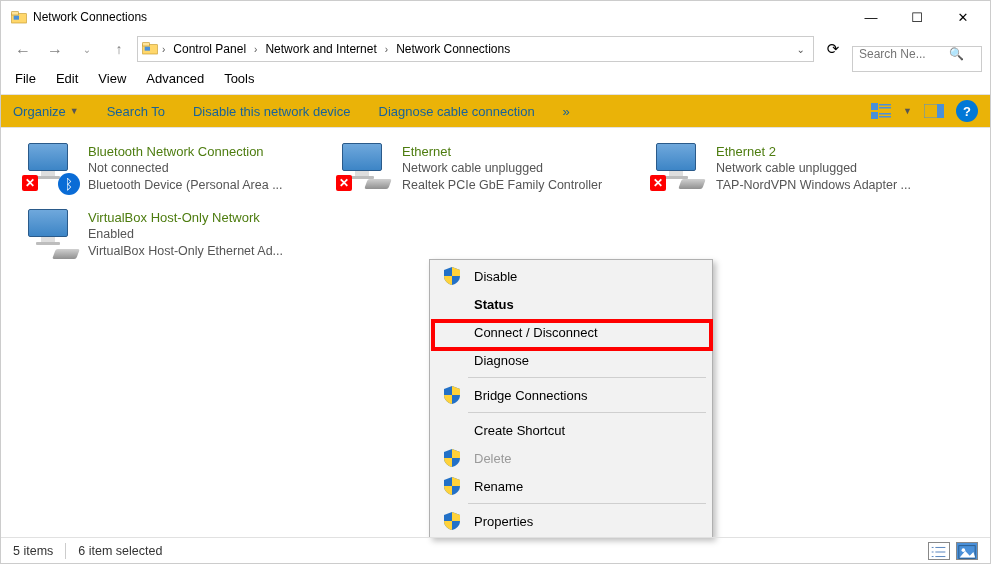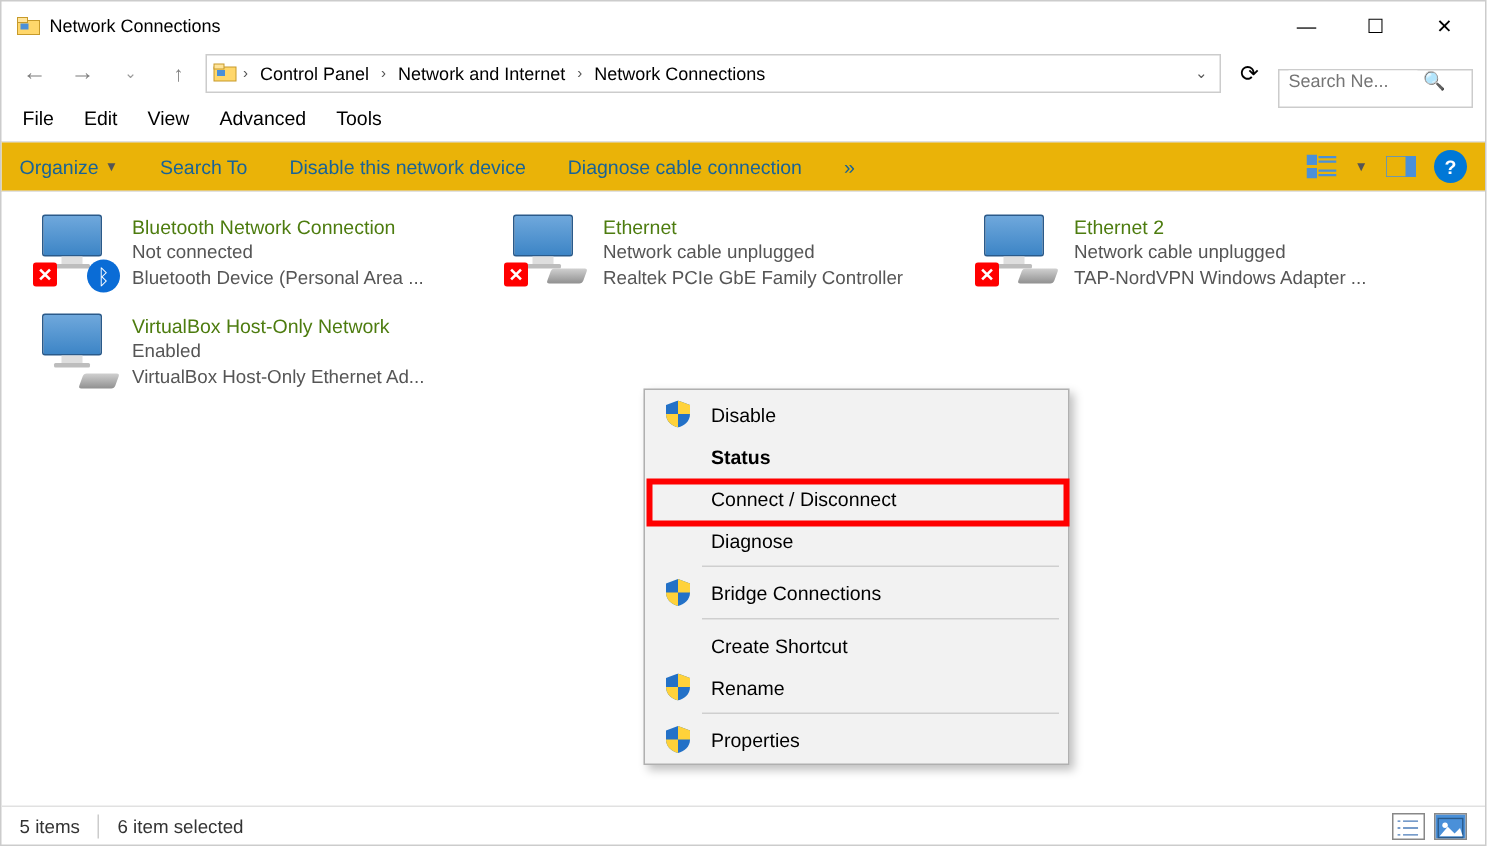--- a/index.html
+++ b/index.html
@@ -256,20 +256,30 @@
             <path d="M8 9 L8 18 C4 17 0 14 0 9 Z" fill="#ffd23a"></path>
           </svg></span>
       </span>
     <span>Bridge Connections</span>
   </div>
   <div class="ctxsep"></div>
   <div class="ctxitem">
     <span class="iconcol"></span>
     <span>Create Shortcut</span>
   </div>
+  <div class="ctxitem disabled">
+    <span class="iconcol">
+        <span class="shield"><svg viewBox="0 0 16 18">
+            <path d="M8 0 L16 3 V9 C16 14 12 17 8 18 C4 17 0 14 0 9 V3 Z" fill="#2371c7"></path>
+            <path d="M8 0 L16 3 V9 L8 9 Z" fill="#ffd23a"></path>
+            <path d="M8 9 L8 18 C4 17 0 14 0 9 Z" fill="#ffd23a"></path>
+          </svg></span>
+      </span>
+    <span>Delete</span>
+  </div>
   <div class="ctxitem">
     <span class="iconcol">
         <span class="shield"><svg viewBox="0 0 16 18">
             <path d="M8 0 L16 3 V9 C16 14 12 17 8 18 C4 17 0 14 0 9 V3 Z" fill="#2371c7"></path>
             <path d="M8 0 L16 3 V9 L8 9 Z" fill="#ffd23a"></path>
             <path d="M8 9 L8 18 C4 17 0 14 0 9 Z" fill="#ffd23a"></path>
           </svg></span>
       </span>
     <span>Rename</span>
   </div>

